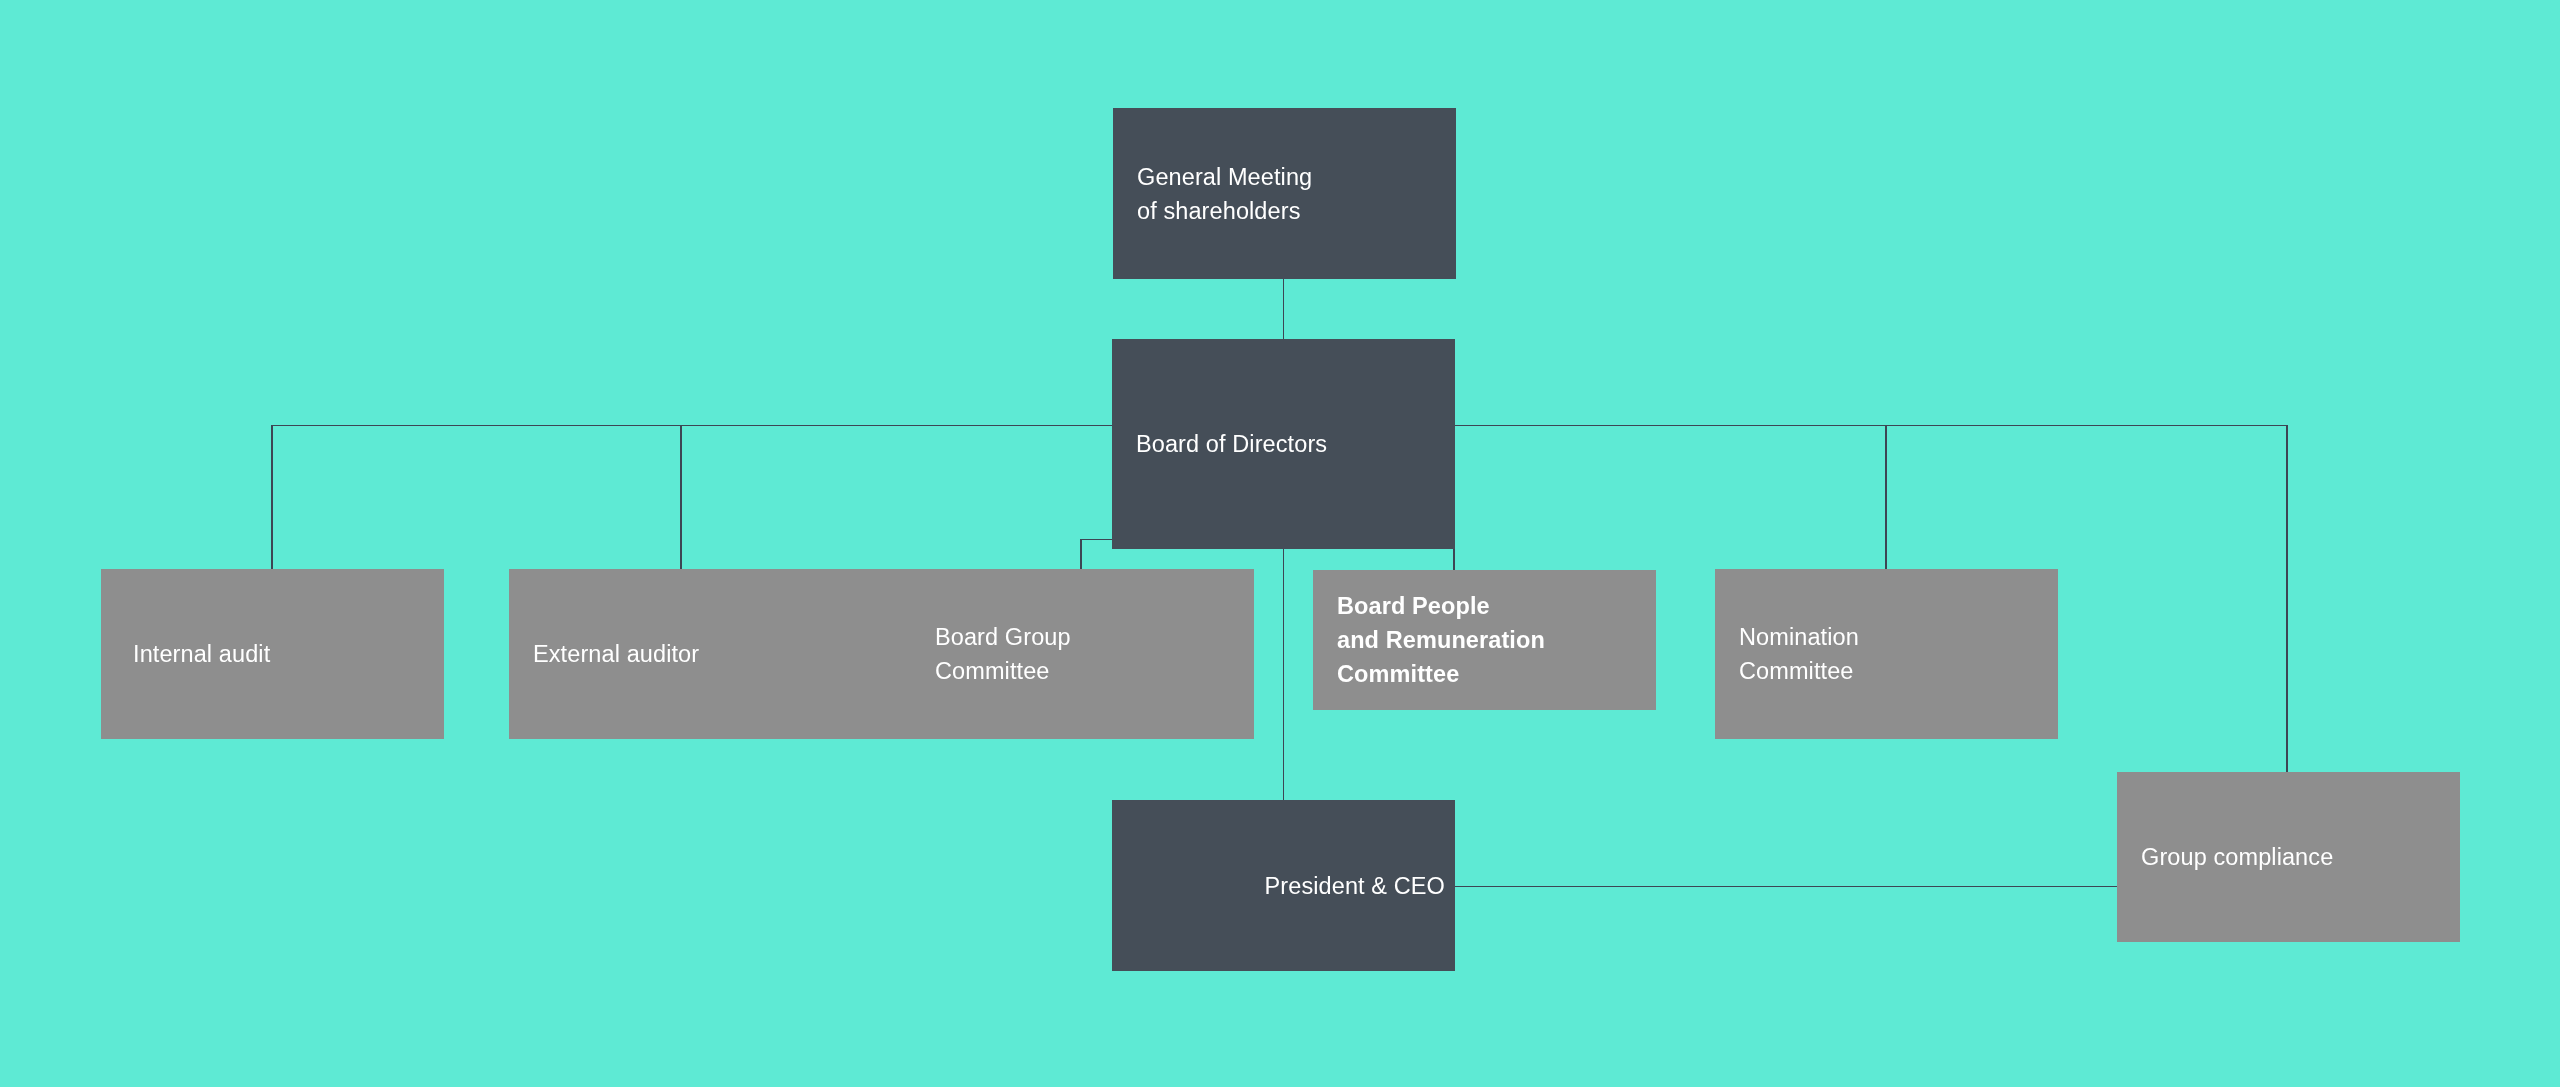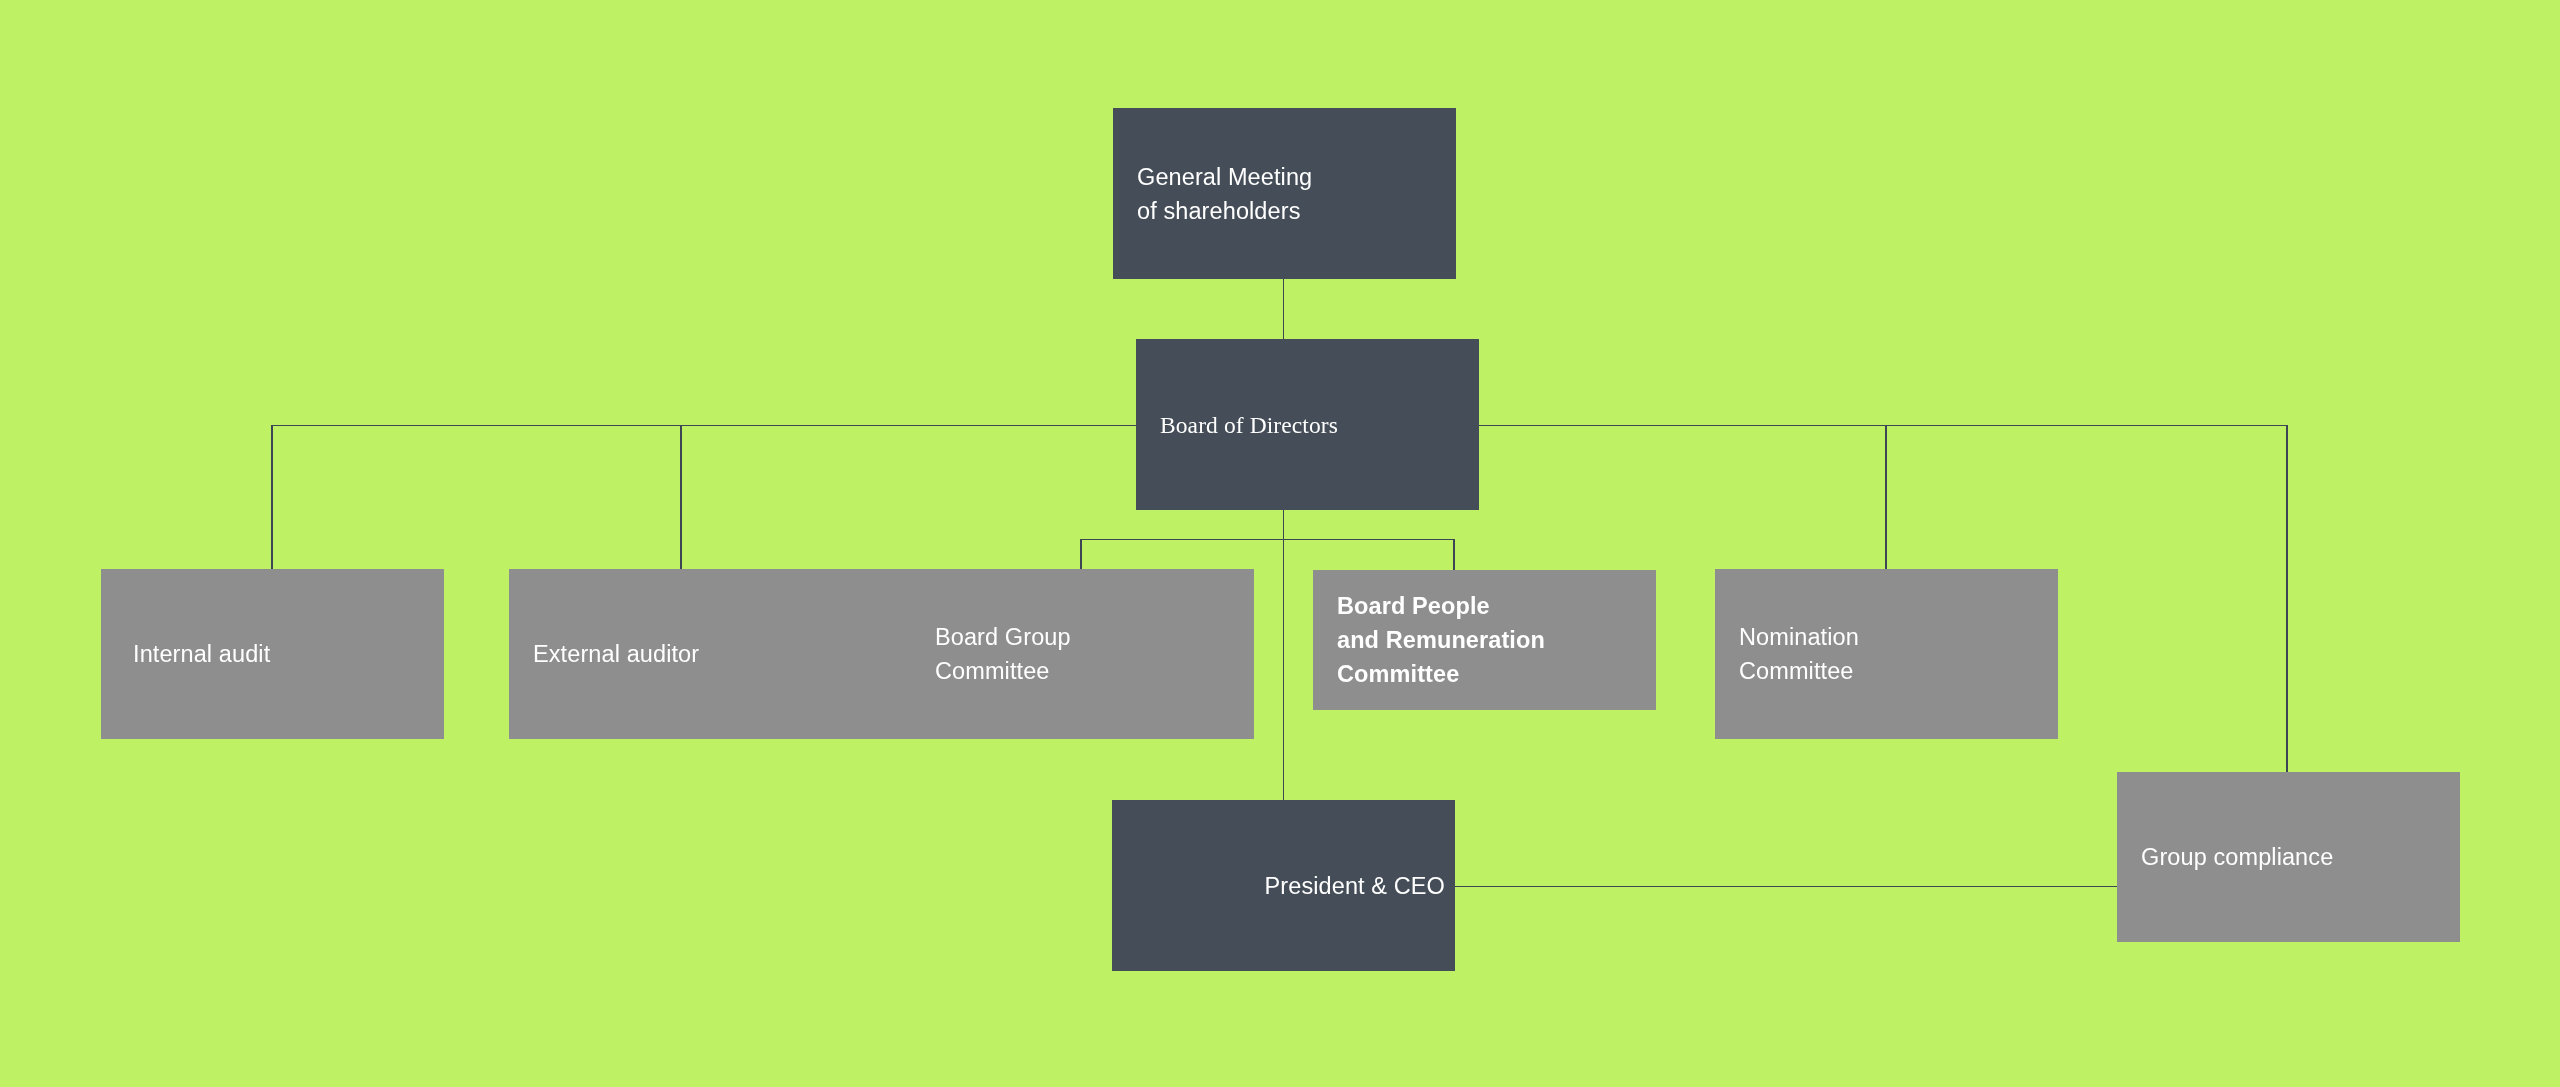--- a/index.html
+++ b/index.html
@@ -11,21 +11,21 @@
     width: 2560px;
     height: 1087px;
     background: #f8f8f8;
     font-family: "Liberation Sans", sans-serif;
     overflow: hidden;
   }
   #chart {
     position: relative;
     width: 2560px;
     height: 1087px;
-    background: #bef264;
+    background: #5eead4;
   }
   
   #connectors {
     position: absolute;
     left: 0;
     top: 0;
     width: 2560px;
     height: 1087px;
   }
   .node {
@@ -77,21 +77,21 @@
 
       <line x1="1455" y1="886.5" x2="2117" y2="886.5"></line>
     </g>
   </svg>
 
   <div class="node dark" style="left:1113px; top:108px; width:343px; height:171px;">
     <span class="label">General Meeting
 of shareholders</span>
   </div>
 
-  <div class="node dark" style="left:1136px; top:339px; width:343px; height:171px;font-family:Liberation Serif, serif;">
+  <div class="node dark" style="left:1112px; top:339px; width:343px; height:210px;">
     <span class="label">Board of Directors</span>
   </div>
 
   <div class="node gray" style="left:101px; top:569px; width:343px; height:170px;padding-left:8px;">
     <span class="label">Internal audit</span>
   </div>
 
   <div class="node gray" style="left:509px; top:569px; width:406px; height:170px;">
     <span class="label">External auditor</span>
   </div>

